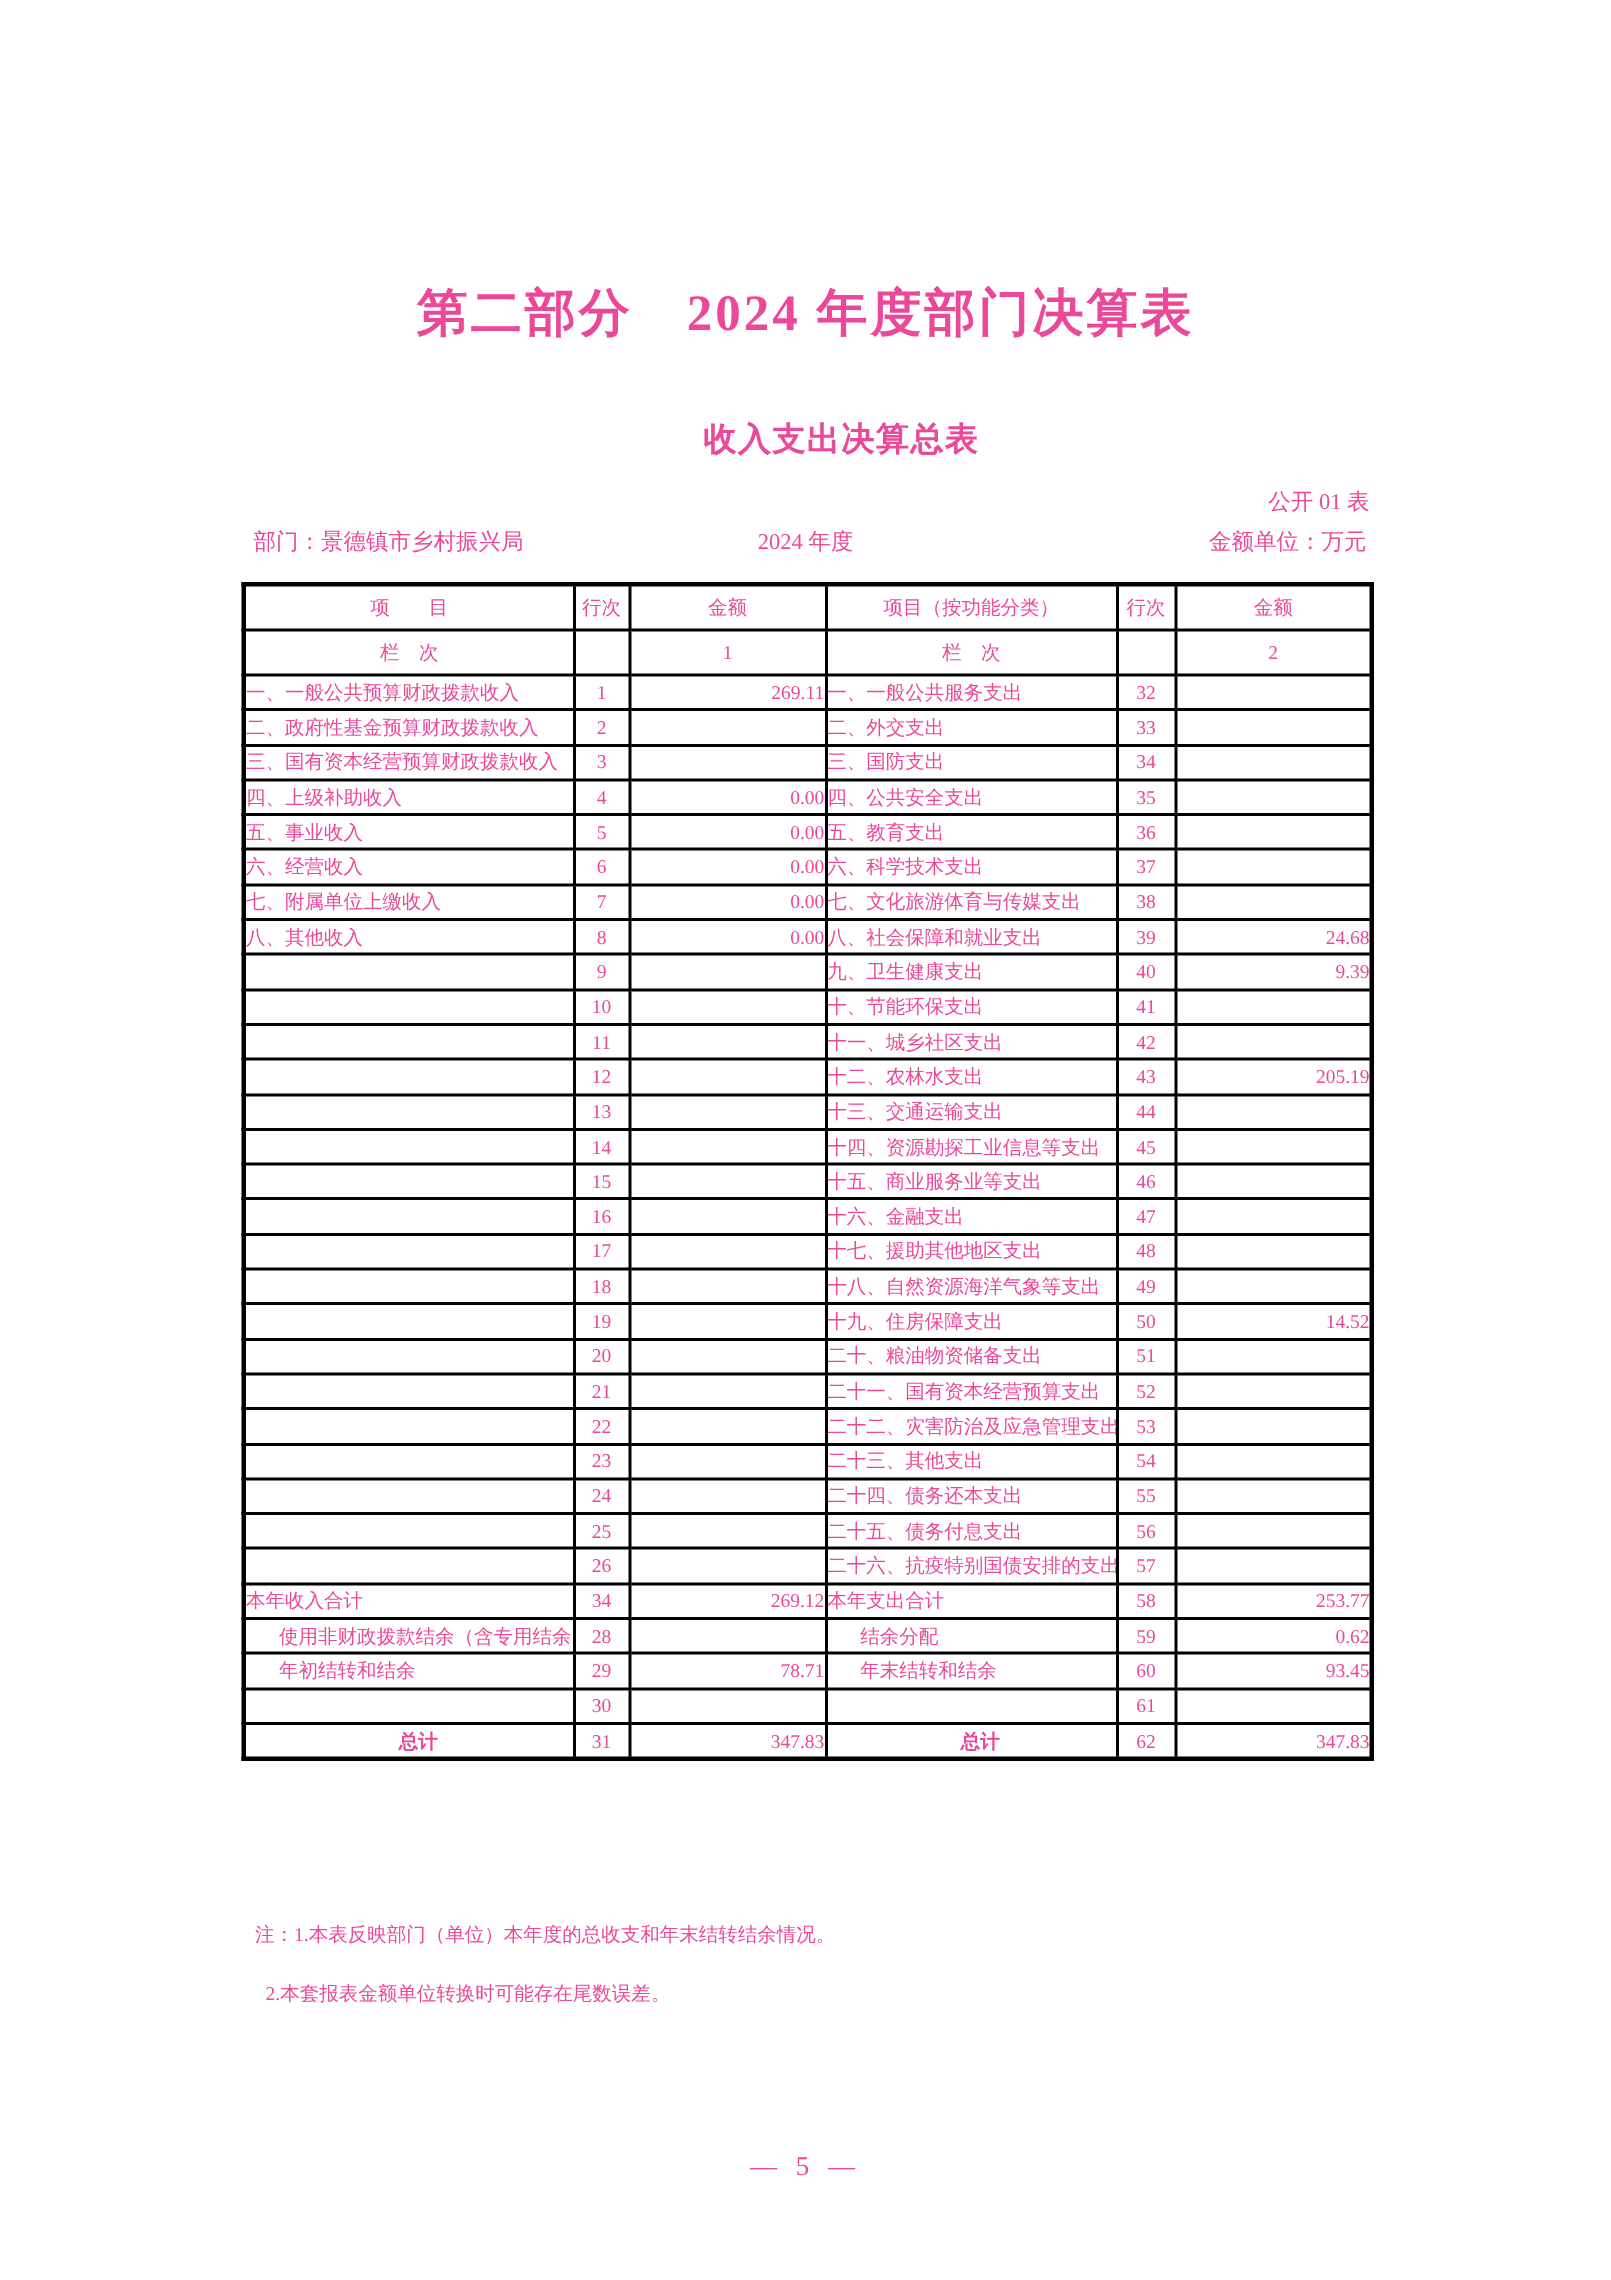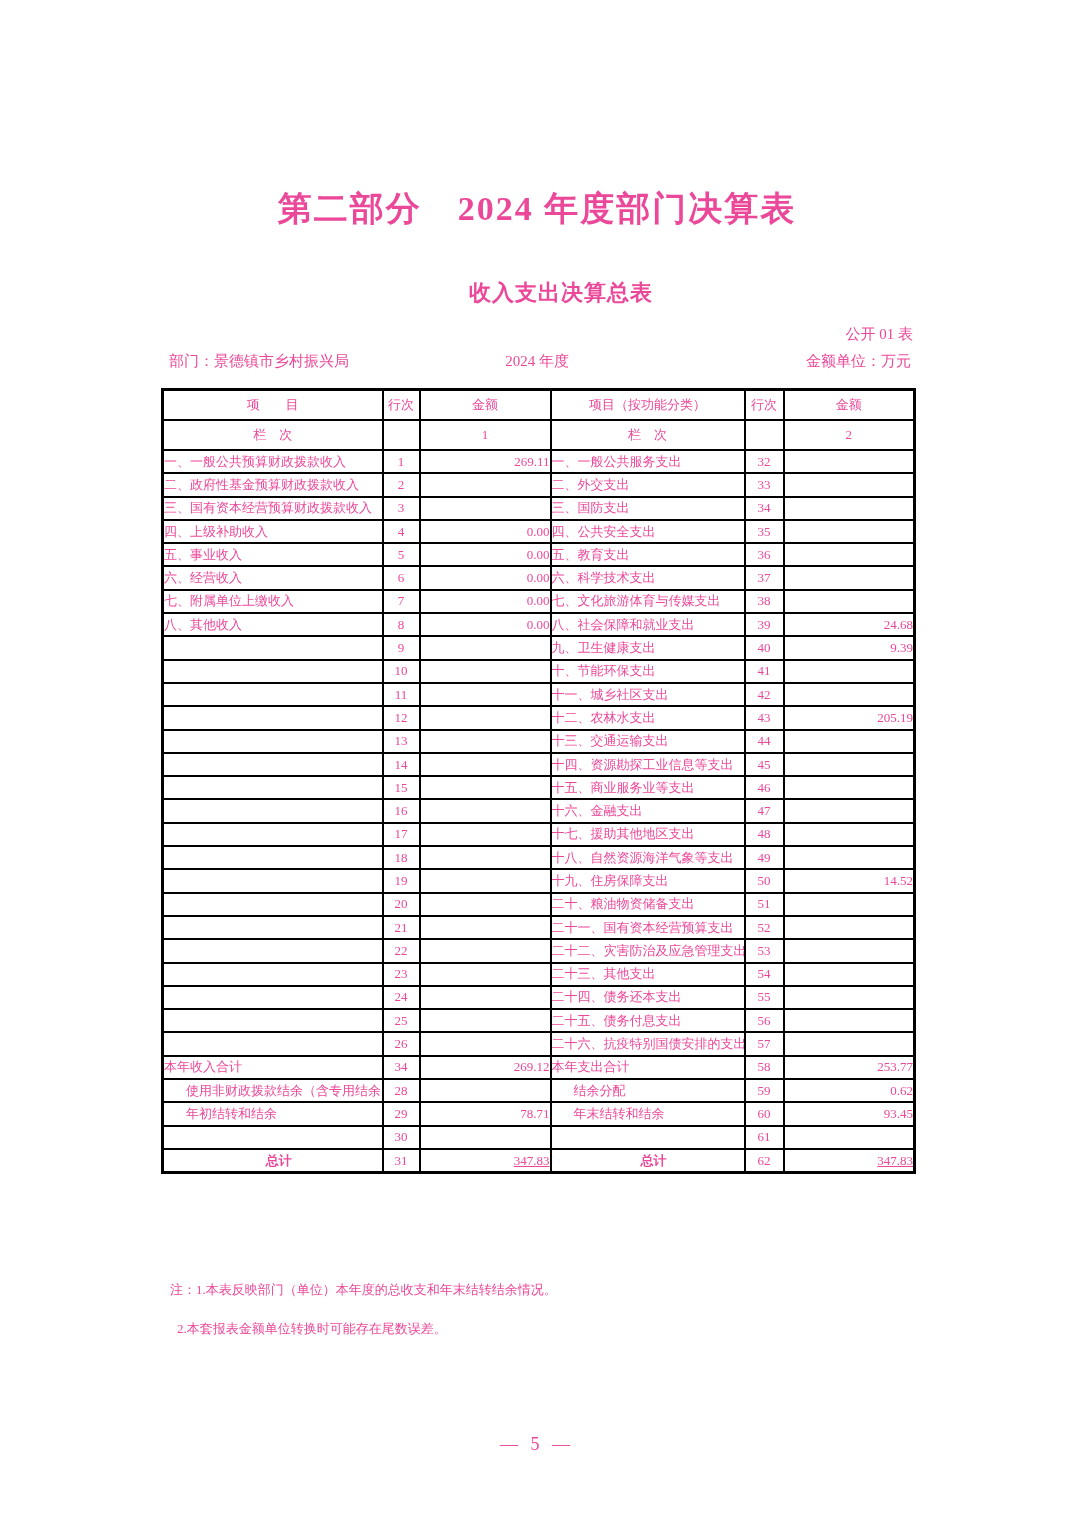--- a/index.html
+++ b/index.html
@@ -63,21 +63,21 @@
     white-space: nowrap;
     vertical-align: middle;
   }
   tr.row-head td { height: 28px; text-align: center; }
   tr.row-data td { height: 21.3px; }
   td.c-item { text-align: left; padding-left: 9px; }
   td.c-item.indent { padding-left: 22px; }
   td.c-item.total { text-align: center; font-weight: bold; padding-left: 12px; }
   td.c-rowno { text-align: center; }
   td.c-amt { text-align: right; padding-right: 8px; }
-  td.c-amt.total { font-weight: normal; text-decoration: underline; }
+  td.c-amt.total { font-weight: normal; }
 
   .note-1 {
     position: absolute;
     top: 1281px; left: 170px;
     font-size: 13px;
   }
   .note-2 {
     position: absolute;
     top: 1320px; left: 177px;
     font-size: 13px;

